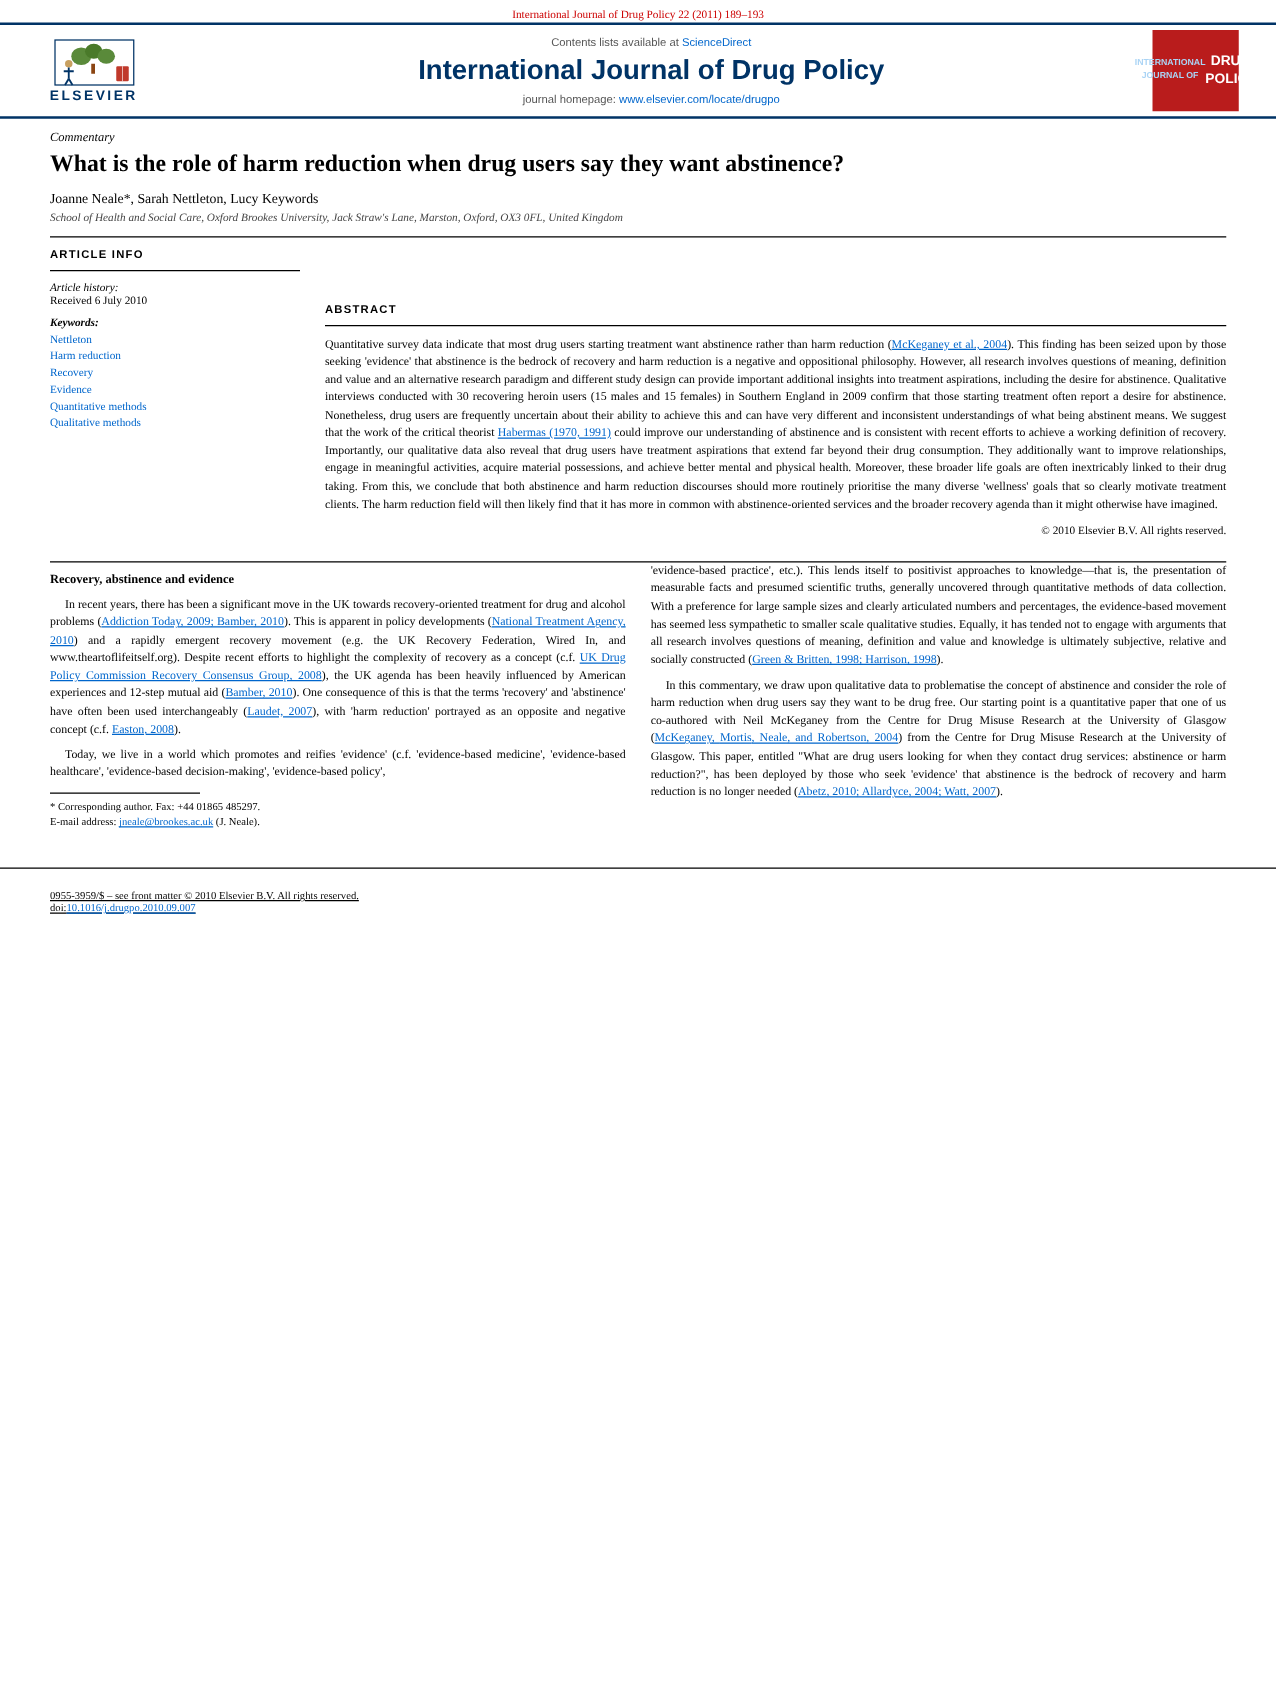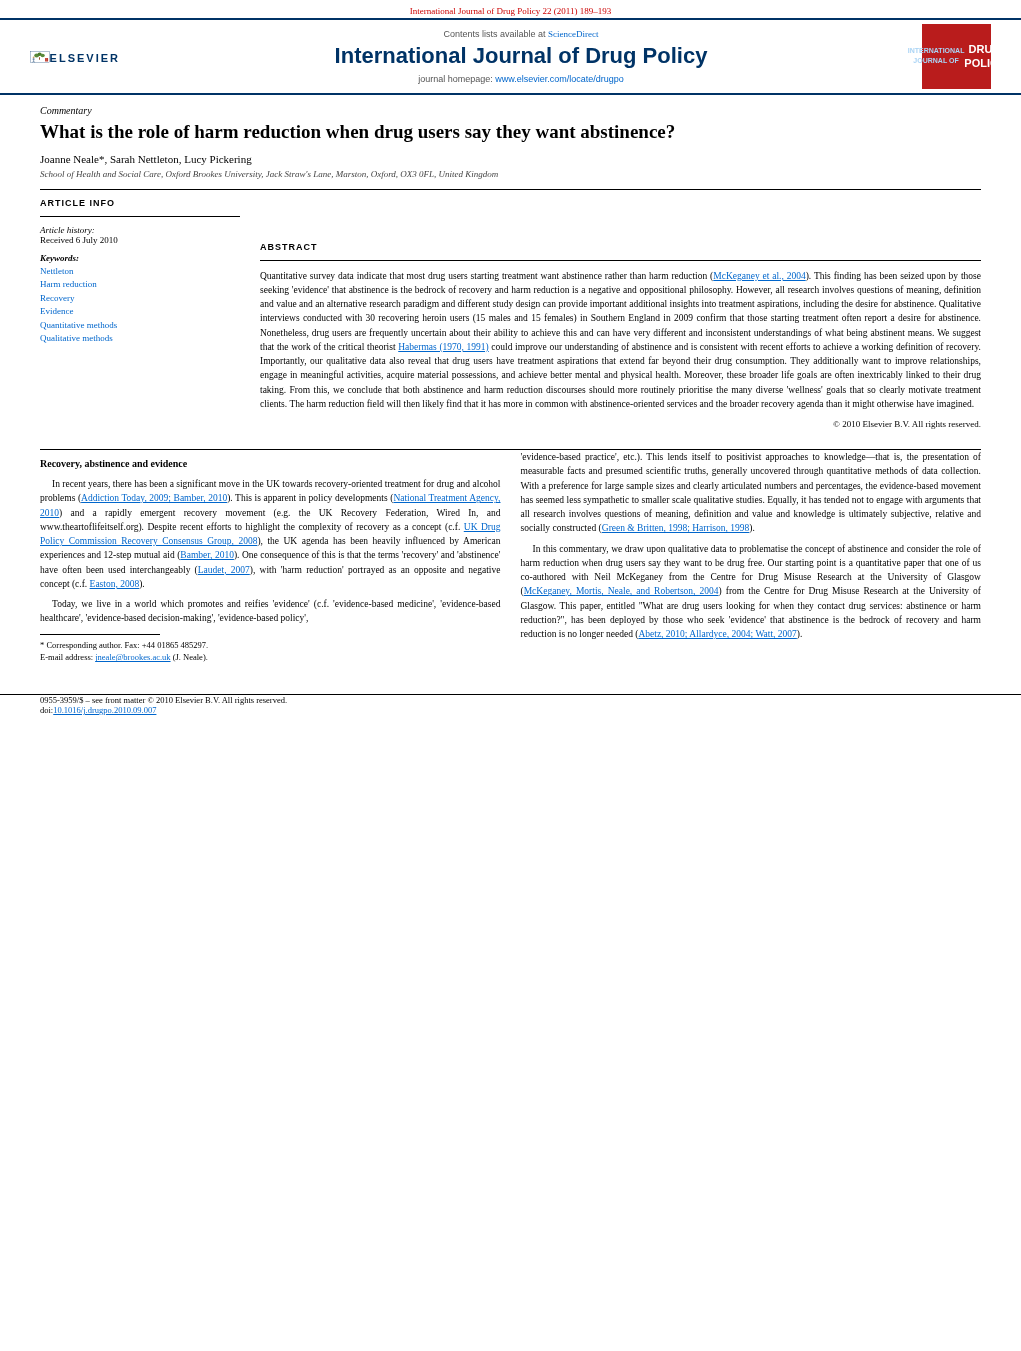--- a/index.html
+++ b/index.html
@@ -30,20 +30,21 @@
       align-items: center;
       justify-content: space-between;
       padding: 4px 30px;
       border-top: 2px solid #003366;
       border-bottom: 2px solid #003366;
     }
     .elsevier-logo {
       width: 90px;
       height: 55px;
       display: flex;
+      flex-direction: column;
       align-items: center;
       justify-content: center;
     }
     .elsevier-text {
       font-size: 11px;
       font-weight: bold;
       color: #003366;
       font-family: Arial, sans-serif;
       letter-spacing: 2px;
       margin-top: 2px;
@@ -54,21 +55,20 @@
       padding: 0 10px;
     }
     .contents-line {
       font-size: 9px;
       color: #555;
       font-family: Arial, sans-serif;
       margin-bottom: 4px;
     }
     .sciencedirect-link {
       color: #0066cc;
-      font-family: Liberation Serif, serif;
     }
     .journal-title {
       font-size: 22px;
       font-weight: bold;
       color: #003366;
       font-family: Arial, sans-serif;
       line-height: 1.2;
     }
     .journal-homepage {
       font-size: 9px;
@@ -221,24 +221,25 @@
       border-top: 1px solid #000;
       width: 120px;
       margin: 8px 0 4px 0;
     }
     .footnote {
       font-size: 8.5px;
       color: #000;
     }
     .footer-bar {
       border-top: 1px solid #000;
-      padding: 0 40px;
+      padding: 16px 40px;
       font-size: 8.5px;
       color: #000;
       margin-top: 10px;
+      text-decoration: underline;
     }
     .elsevier-tree-svg {
       width: 65px;
       height: 38px;
     }
   </style>
 </head>
 <body>
 
 <div class="page">
@@ -287,21 +288,21 @@
 
     <div class="drug-policy-logo">
       <div style="font-size:7px;color:#aad4f5;margin-bottom:2px;">INTERNATIONAL JOURNAL OF</div>
       <div style="font-size:11px;font-weight:bold;line-height:1.2;color:#fff;">DRUG<br>POLICY</div>
     </div>
   </div>
 
   <div class="article-content">
     <div class="article-type">Commentary</div>
     <div class="article-title">What is the role of harm reduction when drug users say they want abstinence?</div>
-    <div class="authors">Joanne Neale*, Sarah Nettleton, Lucy Pickering</div>
+    <div class="authors">Joanne Neale*, Sarah Nettleton, Lucy Keywords</div>
     <div class="affiliation">School of Health and Social Care, Oxford Brookes University, Jack Straw's Lane, Marston, Oxford, OX3 0FL, United Kingdom</div>
     <hr class="divider">
 
     <div class="two-col">
 
       <div class="article-info">
         <div class="section-label">ARTICLE INFO</div>
         <hr class="divider">
         <div class="info-label">Article history:</div>
         <div class="info-row">Received 6 July 2010</div>

